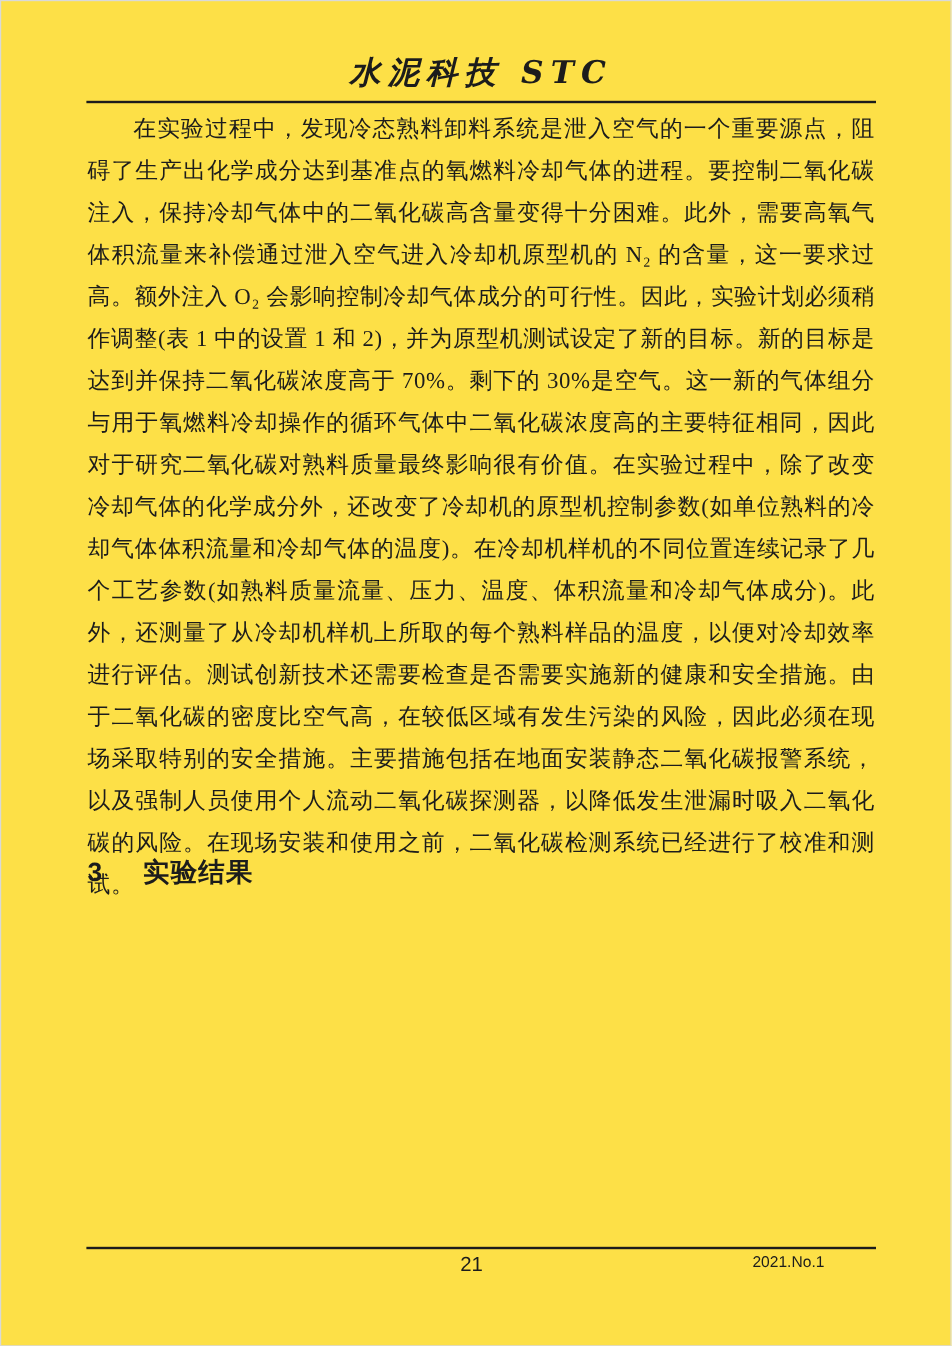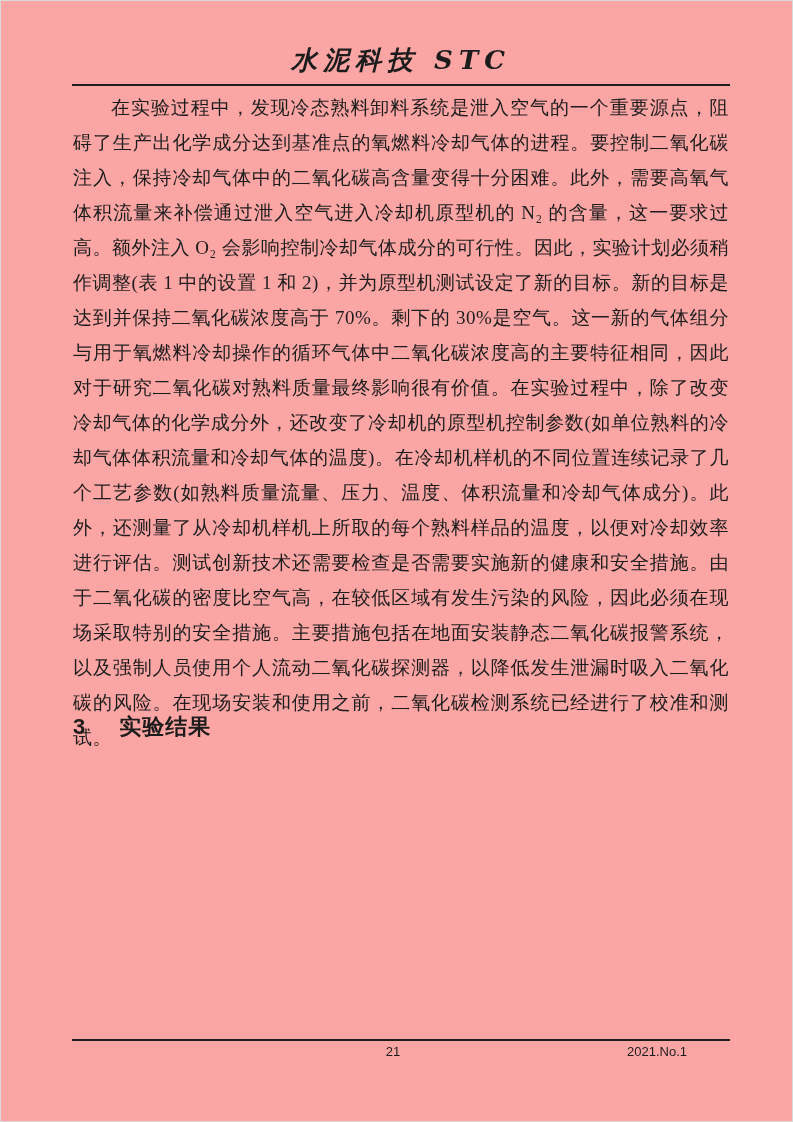--- a/index.html
+++ b/index.html
@@ -1,20 +1,20 @@
 <!DOCTYPE html>
 <html><head>
 <meta charset="utf-8">
 <style>
   html, body { margin: 0; padding: 0; background: #ffffff; }
   .page {
     position: relative;
     width: 793px;
     height: 1122px;
-    background: #fca5a5;
+    background: #fde047;
     border: 1px solid #d9d9d9;
     box-sizing: border-box;
     overflow: hidden;
     font-family: "Liberation Serif", serif;
     color: #1c1c1c;
   }
   .journal-title {
     position: absolute;
     top: 42px;
     left: 72px;
@@ -70,21 +70,21 @@
     height: 2px;
     background: #1c1c1c;
   }
   .footer-page-number {
     position: absolute;
     top: 1043px;
     left: 72px;
     width: 640px;
     text-align: center;
     font-family: "Liberation Sans", sans-serif;
-    font-size: 13px;
+    font-size: 17px;
   }
   .footer-issue {
     position: absolute;
     top: 1043px;
     left: 72px;
     width: 614px;
     text-align: right;
     font-family: Liberation Sans, sans-serif;
     font-size: 13px;
   }

